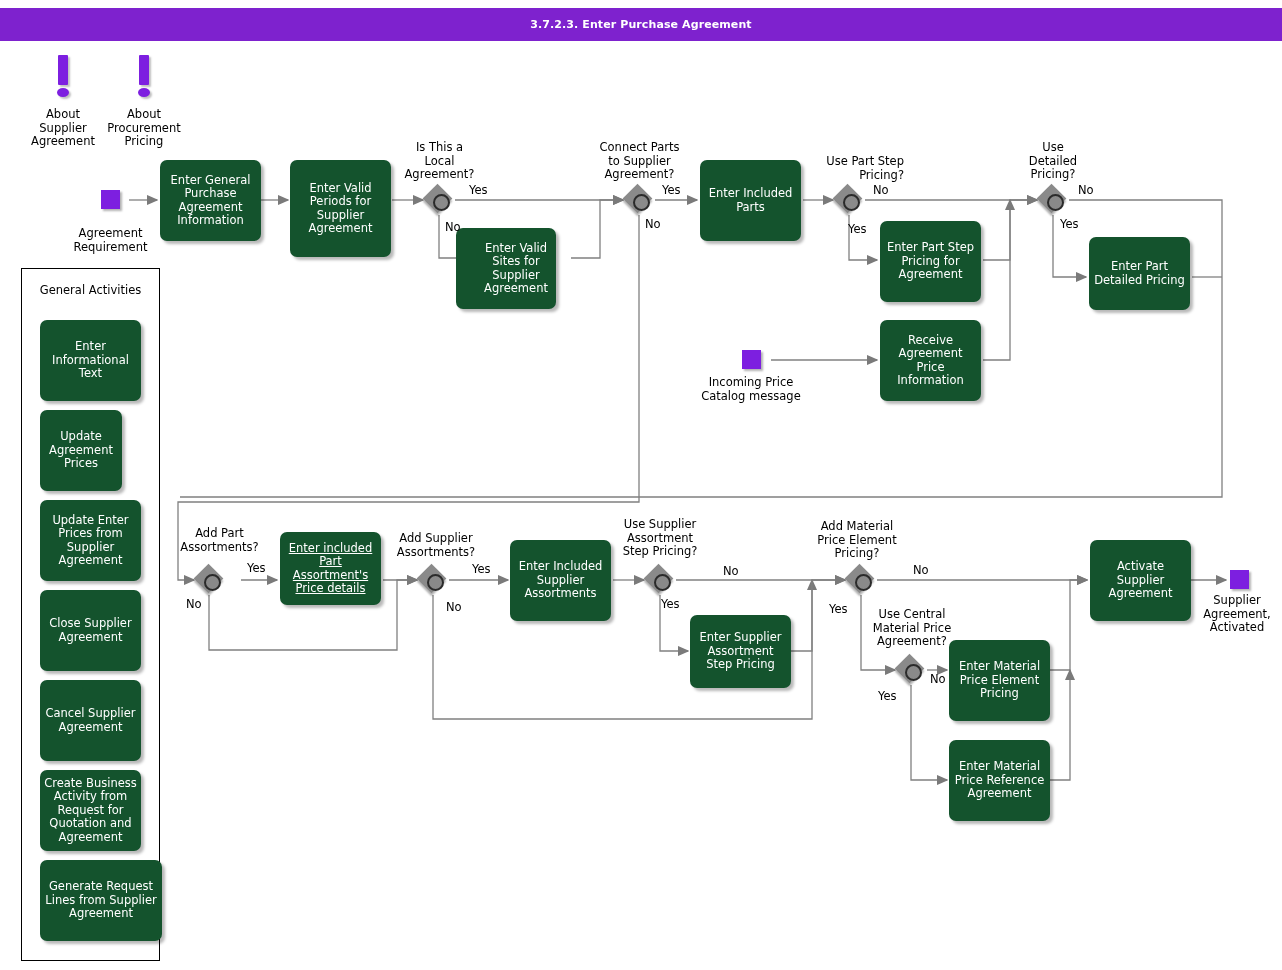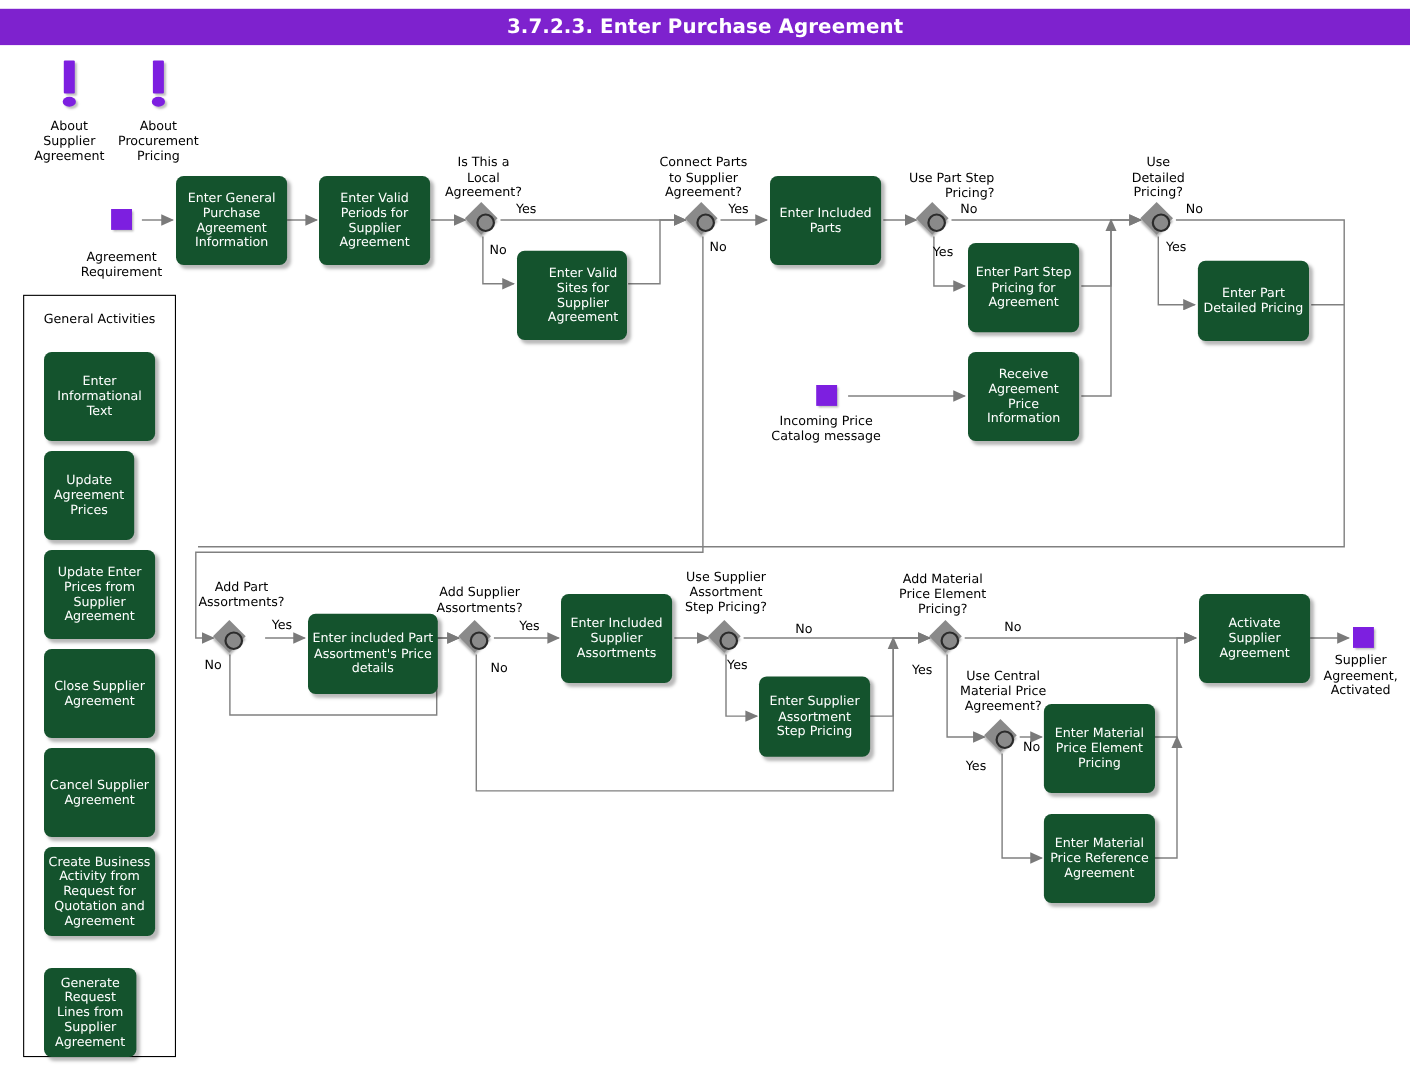--- a/index.html
+++ b/index.html
@@ -2,21 +2,21 @@
 <html><head>
 <meta charset="utf-8">
 <style>
   html,body{margin:0;padding:0;background:#ffffff;}
   body{width:1282px;height:970px;position:relative;overflow:hidden;
        font-family:"DejaVu Sans","Liberation Sans",sans-serif;}
 
   
   #titlebar{position:absolute;left:0;top:8px;width:1282px;height:33px;
             background:#7e22ce;display:flex;align-items:center;justify-content:center;}
-  #titlebar .t{color:#ffffff;font-size:18px;font-weight:bold;letter-spacing:.1px;}
+  #titlebar .t{color:#ffffff;font-size:11px;font-weight:bold;letter-spacing:.1px;}
 
   
   #wires{position:absolute;left:0;top:0;width:1282px;height:970px;}
 
   
   .task{position:absolute;background:#14532d;border-radius:7px;
         box-shadow:3px 3px 3px rgba(0,0,0,.28);
         color:#ffffff;font-size:11.5px;line-height:13.5px;
         display:flex;align-items:center;justify-content:center;text-align:center;
         padding:2px 4px;box-sizing:border-box;}
@@ -163,28 +163,28 @@
 <div class="ev" style="left:742px;top:350px;"></div>
 <div class="lbl" style="left:690px;top:376px;width:122px;">Incoming Price
 Catalog message</div>
 
 <div class="ev" style="left:1230px;top:570px;"></div>
 <div class="lbl" style="left:1192px;top:594px;width:90px;">Supplier
 Agreement,
 Activated</div>
 
 <div class="task" style="left:160px;top:160px;width:101px;height:81px;">Enter General Purchase Agreement Information</div>
-<div class="task" style="left:290px;top:160px;width:101px;height:81px;">Enter Valid Periods for Supplier Agreement</div>
-<div class="task" style="left:470px;top:228px;width:100px;height:81px;padding-left:24px;">Enter Valid Sites for Supplier Agreement</div>
+<div class="task" style="left:290px;top:160px;width:101px;height:97px;">Enter Valid Periods for Supplier Agreement</div>
+<div class="task" style="left:456px;top:228px;width:100px;height:81px;padding-left:24px;">Enter Valid Sites for Supplier Agreement</div>
 <div class="task" style="left:700px;top:160px;width:101px;height:81px;">Enter Included Parts</div>
 <div class="task" style="left:880px;top:221px;width:101px;height:81px;">Enter Part Step Pricing for Agreement</div>
 <div class="task" style="left:880px;top:320px;width:101px;height:81px;">Receive Agreement Price Information</div>
 <div class="task" style="left:1089px;top:237px;width:101px;height:73px;">Enter Part Detailed Pricing</div>
 
-<div class="task" style="left:280px;top:558px;width:118px;height:73px;">Enter included Part Assortment's Price details</div>
+<div class="task" style="left:280px;top:532px;width:101px;height:73px;text-decoration:underline;">Enter included Part Assortment's Price details</div>
 <div class="task" style="left:510px;top:540px;width:101px;height:81px;">Enter Included Supplier Assortments</div>
 <div class="task" style="left:690px;top:615px;width:101px;height:73px;">Enter Supplier Assortment Step Pricing</div>
 <div class="task" style="left:949px;top:640px;width:101px;height:81px;">Enter Material Price Element Pricing</div>
 <div class="task" style="left:949px;top:740px;width:101px;height:81px;">Enter Material Price Reference Agreement</div>
 <div class="task" style="left:1090px;top:540px;width:101px;height:81px;">Activate Supplier Agreement</div>
 
 <div class="gw" style="left:424px;top:185px;">
   <div class="dia"></div>
   <div class="ring"></div>
 </div>
@@ -274,13 +274,13 @@
 <div id="ga-panel"></div>
 <div id="ga-title">General
 Activities</div>
 
 <div class="task" style="left:40px;top:320px;width:101px;height:81px;">Enter Informational Text</div>
 <div class="task" style="left:40px;top:410px;width:82px;height:81px;">Update Agreement Prices</div>
 <div class="task" style="left:40px;top:500px;width:101px;height:81px;">Update Enter Prices from Supplier Agreement</div>
 <div class="task" style="left:40px;top:590px;width:101px;height:81px;">Close Supplier Agreement</div>
 <div class="task" style="left:40px;top:680px;width:101px;height:81px;">Cancel Supplier Agreement</div>
 <div class="task" style="left:40px;top:770px;width:101px;height:81px;">Create Business Activity from Request for Quotation and Agreement</div>
-<div class="task" style="left:40px;top:860px;width:84px;height:81px;margin-top:20px;">Generate Request Lines from Supplier Agreement</div>
+<div class="task" style="left:40px;top:860px;width:122px;height:81px;">Generate Request Lines from Supplier Agreement</div>
 
 </body></html>

